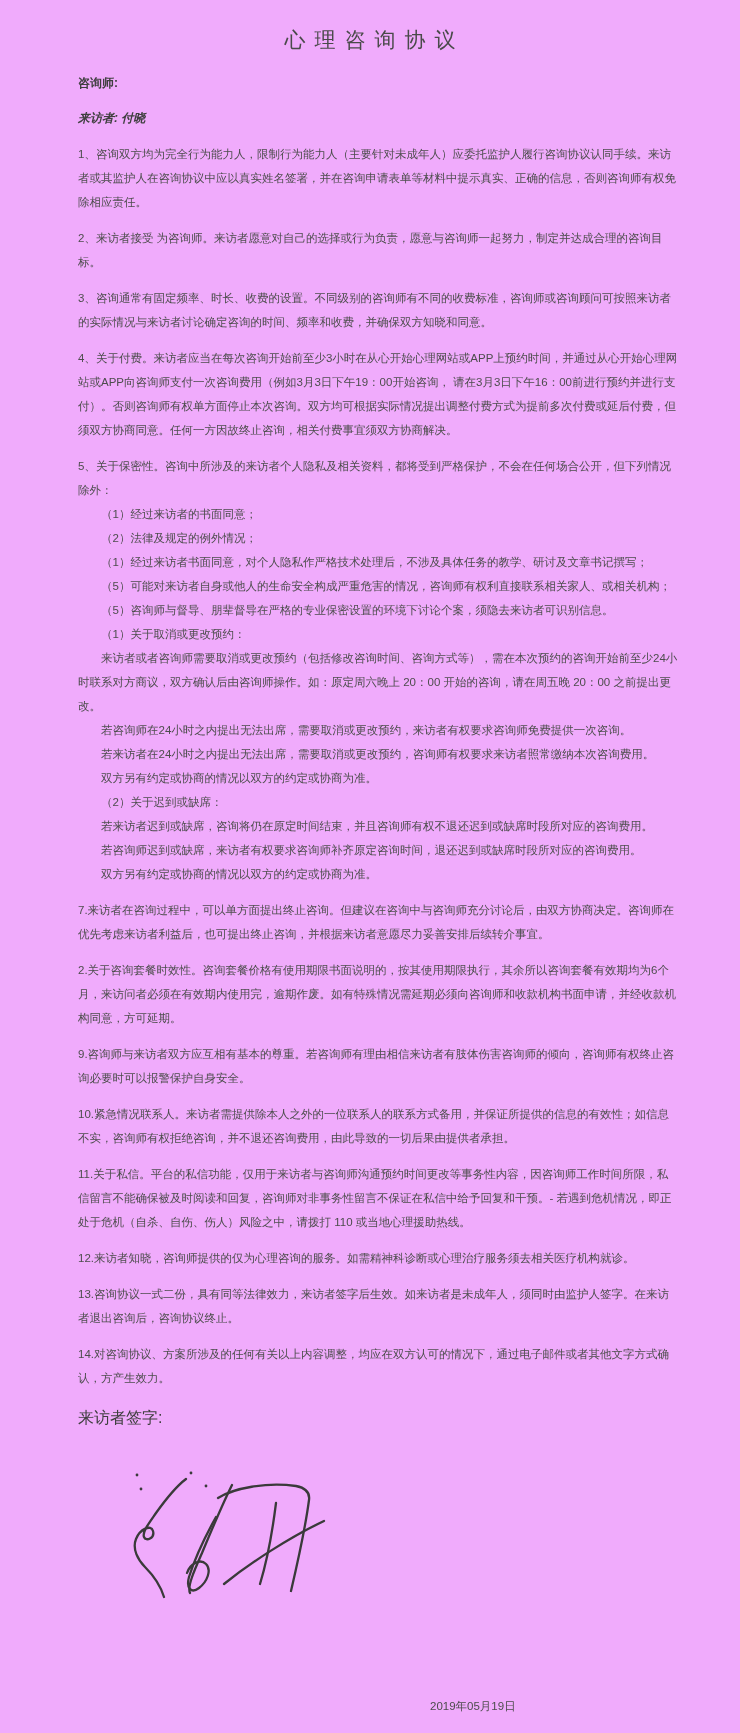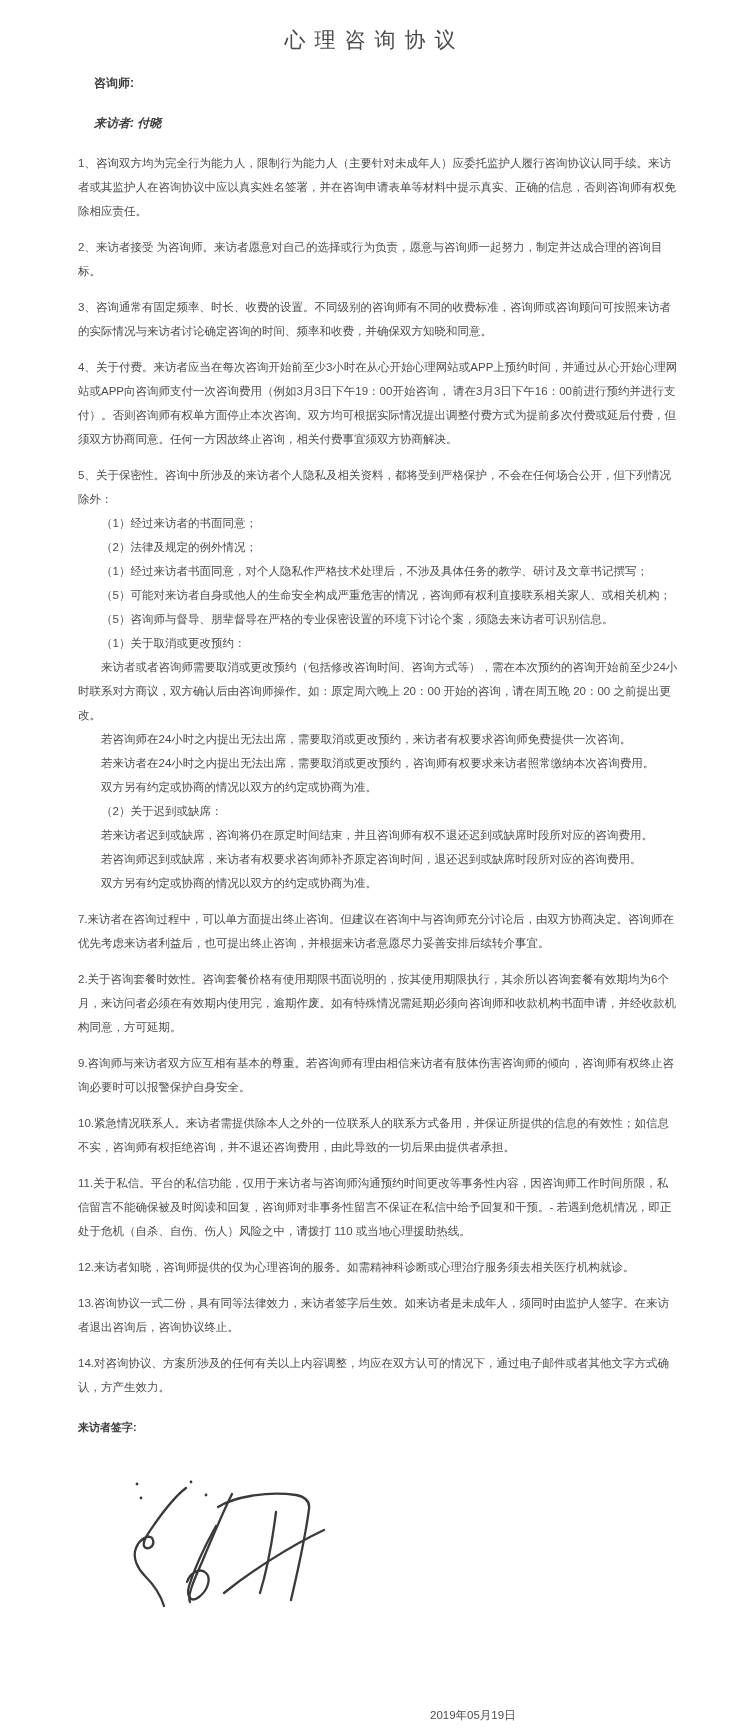--- a/index.html
+++ b/index.html
@@ -7,59 +7,59 @@
     width: 740px;
     background: #ececec;
     font-family: "Liberation Sans", "DejaVu Sans", sans-serif;
     color: #4d4d4d;
   }
   .page {
     position: relative;
     width: 740px;
     height: 1733px;
     overflow: hidden;
-    background: #ffffff;
+    background: #f0abfc;
   }
   .doc-title {
     padding-top: 9px;
     font-size: 21px;
     line-height: 34px;
     font-weight: 400;
     color: #4a4a4a;
     text-align: center;
     letter-spacing: 9px;
     text-indent: 9px;
   }
   .content {
     padding: 0 62px 0 78px;
   }
   .party-line {
     font-size: 12px;
     line-height: 24px;
     font-weight: 700;
     color: #3f3f3f;
-    margin: 16px;
+    margin: 0;
   }
   .party-line.counselor { margin-top: 13px; }
   .party-line.client { margin-top: 11px; font-style: italic; }
   .clauses { margin: 0; }
   .clause {
     margin: 0;
     font-size: 11.5px;
     line-height: 24px;
     color: #4d4d4d;
     word-break: break-all;
   }
   .clause.gap { margin-top: 12px; }
   .clause.sub { text-indent: 2em; }
   .signature-label {
     margin: 16px 0 0 0;
-    font-size: 11px;
+    font-size: 16px;
     line-height: 24px;
-    font-weight: 700;
+    font-weight: 400;
     color: #3f3f3f;
   }
   .signature-canvas {
     display: block;
     margin: 33px 0 0 50px;
   }
   .signature-canvas path {
     fill: none;
     stroke: #3a3a3a;
     stroke-width: 2.3;

